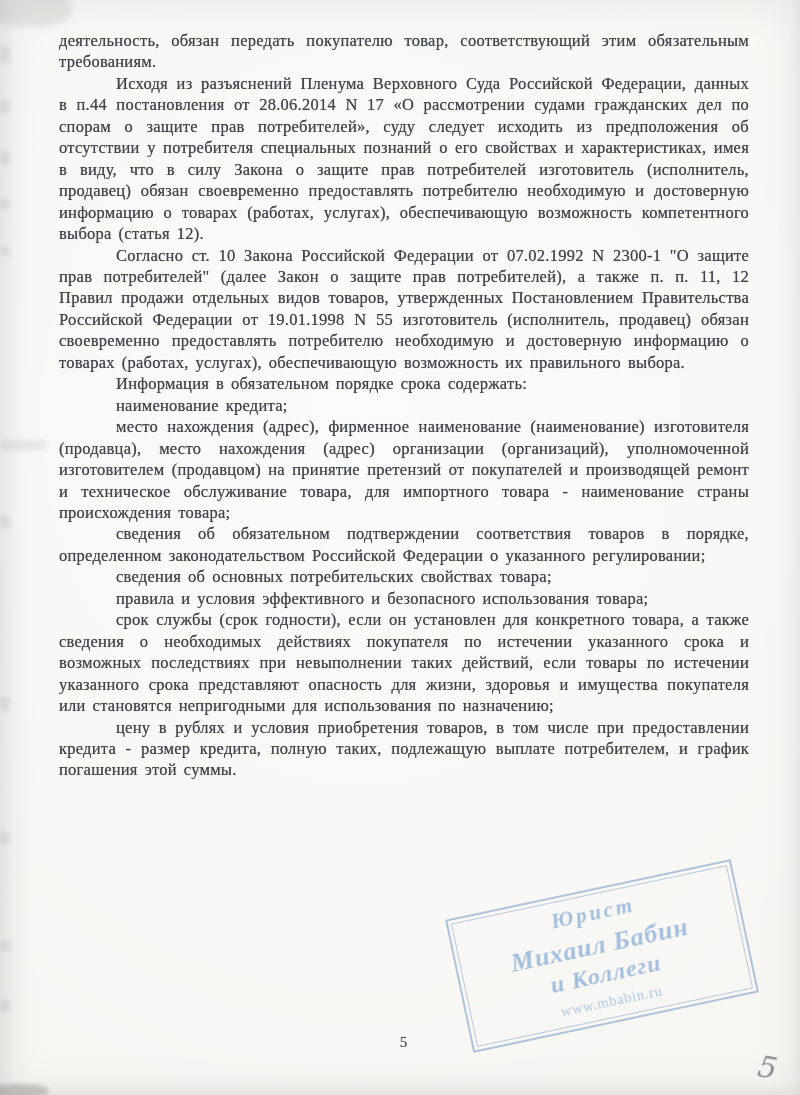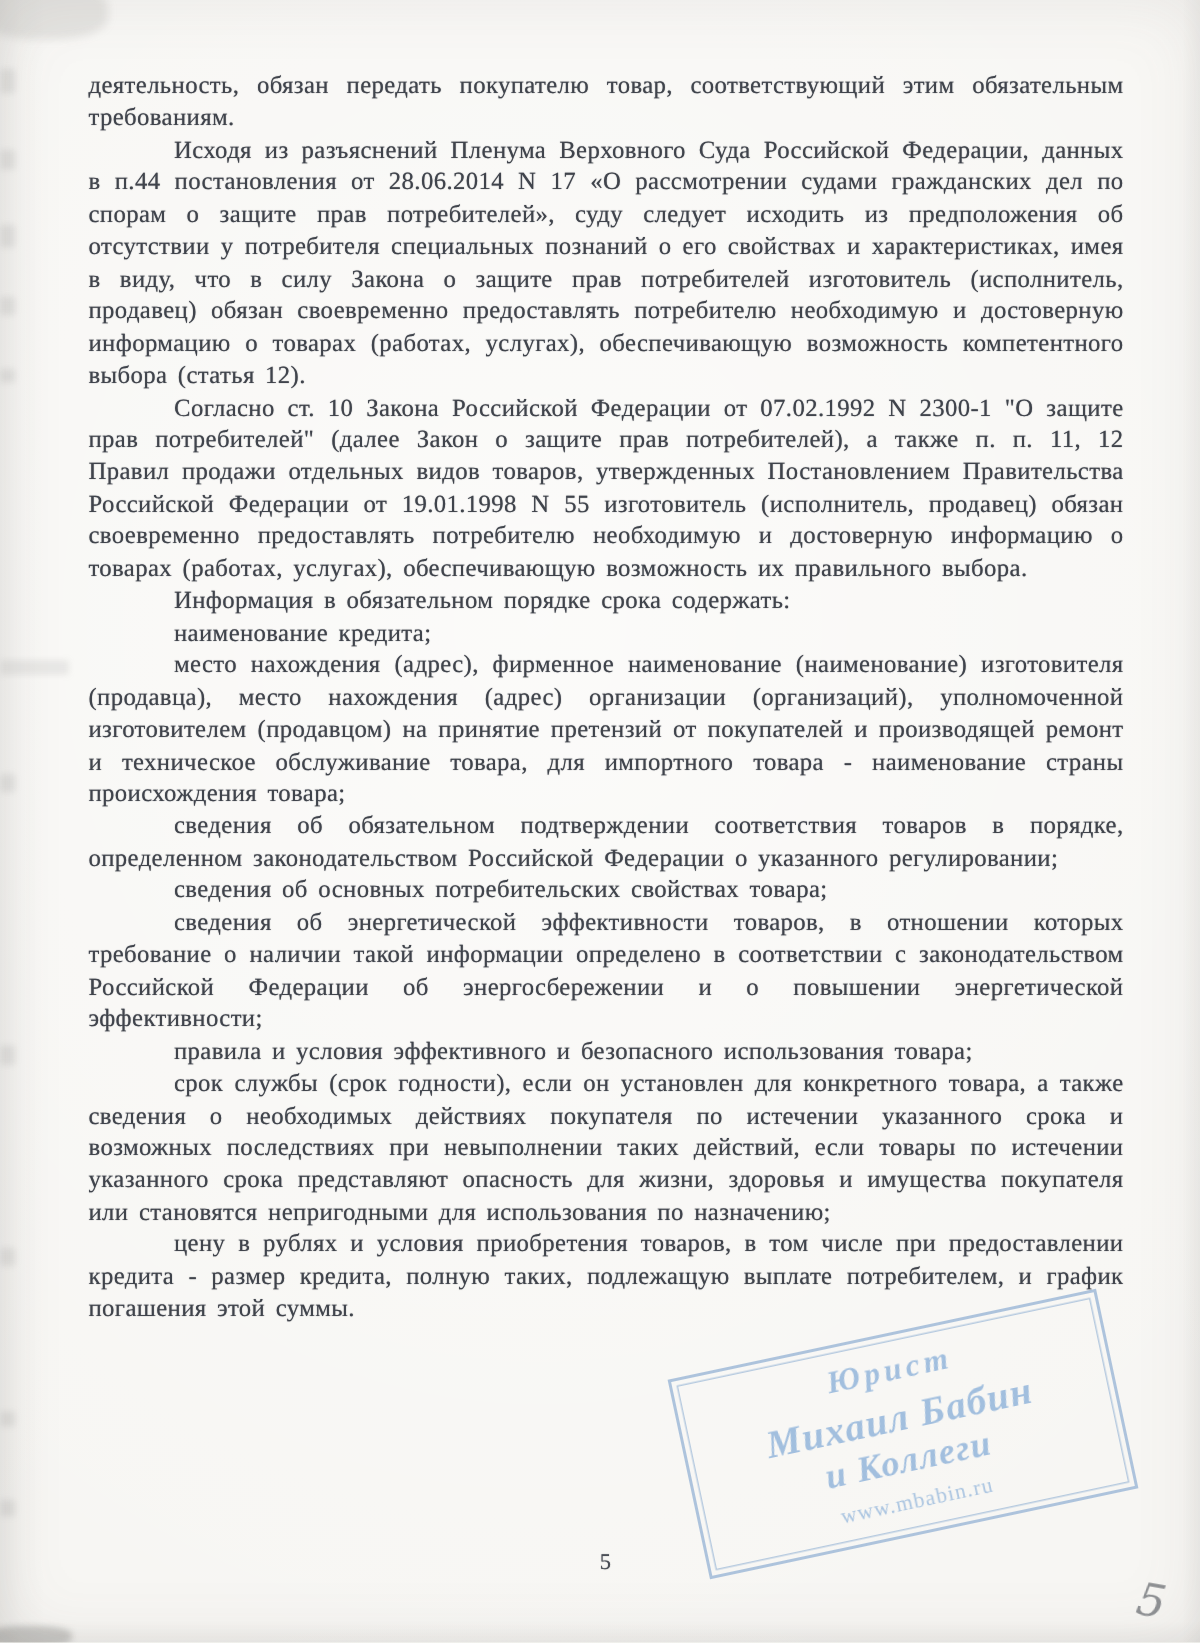--- a/index.html
+++ b/index.html
@@ -18,21 +18,21 @@
       #f7f6f3;
     box-shadow: inset 0 0 46px rgba(95,92,85,0.10);
   }
   
   .blotch { position:absolute; pointer-events:none; filter:blur(3px); background:rgba(125,124,120,0.16); border-radius:40%; }
   .blotch.tl { left:-12px; top:-10px; width:84px; height:36px; }
   .blotch.bl { left:-8px; top:1084px; width:56px; height:14px; background:rgba(90,89,86,0.28); filter:blur(2px); }
   .bleed { position:absolute; left:0; width:10px; background:rgba(110,110,112,0.14); filter:blur(2px); border-radius:2px; }
   .bleed.wide { width:46px; height:10px; background:rgba(115,115,118,0.12); }
   .textblock {
-    position:absolute; left:59px; top:46px; width:690px; z-index:2;
+    position:absolute; left:59px; top:30px; width:690px; z-index:2;
     font-size:16.5px; line-height:21.45px; color:#40444c;
     text-align:justify; word-spacing:2.6px; letter-spacing:0.25px;
     text-shadow:0 0 0.7px rgba(64,68,76,0.75);
   }
   .textblock p { margin:0; text-indent:57px; }
   .textblock p.noindent { text-indent:0; }
   .pagenum {
     position:absolute; left:59px; top:1034px; width:690px; z-index:2;
     text-align:center; font-size:15px; color:#4a4e56; letter-spacing:1px;
     text-shadow:0 0 0.7px rgba(64,68,76,0.7);
@@ -92,21 +92,20 @@
 
   <main class="textblock">
     <p class="noindent">деятельность, обязан передать покупателю товар, соответствующий этим обязательным требованиям.</p>
     <p>Исходя из разъяснений Пленума Верховного Суда Российской Федерации, данных в п.44 постановления от 28.06.2014 N 17 «О рассмотрении судами гражданских дел по спорам о защите прав потребителей», суду следует исходить из предположения об отсутствии у потребителя специальных познаний о его свойствах и характеристиках, имея в виду, что в силу Закона о защите прав потребителей изготовитель (исполнитель, продавец) обязан своевременно предоставлять потребителю необходимую и достоверную информацию о товарах (работах, услугах), обеспечивающую возможность компетентного выбора (статья 12).</p>
     <p>Согласно ст. 10 Закона Российской Федерации от 07.02.1992 N 2300-1 "О защите прав потребителей" (далее Закон о защите прав потребителей), а также п. п. 11, 12 Правил продажи отдельных видов товаров, утвержденных Постановлением Правительства Российской Федерации от 19.01.1998 N 55 изготовитель (исполнитель, продавец) обязан своевременно предоставлять потребителю необходимую и достоверную информацию о товарах (работах, услугах), обеспечивающую возможность их правильного выбора.</p>
     <p>Информация в обязательном порядке срока содержать:</p>
     <p>наименование кредита;</p>
     <p>место нахождения (адрес), фирменное наименование (наименование) изготовителя (продавца), место нахождения (адрес) организации (организаций), уполномоченной изготовителем (продавцом) на принятие претензий от покупателей и производящей ремонт и техническое обслуживание товара, для импортного товара - наименование страны происхождения товара;</p>
     <p>сведения об обязательном подтверждении соответствия товаров в порядке, определенном законодательством Российской Федерации о указанного регулировании;</p>
     <p>сведения об основных потребительских свойствах товара;</p>
-    <p>сведения об энергетической эффективности товаров, в отношении которых требование о наличии такой информации определено в соответствии с законодательством Российской Федерации об энергосбережении и о повышении энергетической эффективности;</p>
     <p>правила и условия эффективного и безопасного использования товара;</p>
     <p>срок службы (срок годности), если он установлен для конкретного товара, а также сведения о необходимых действиях покупателя по истечении указанного срока и возможных последствиях при невыполнении таких действий, если товары по истечении указанного срока представляют опасность для жизни, здоровья и имущества покупателя или становятся непригодными для использования по назначению;</p>
     <p>цену в рублях и условия приобретения товаров, в том числе при предоставлении кредита - размер кредита, полную таких, подлежащую выплате потребителем, и график погашения этой суммы.</p>
   </main>
 
   <div class="pagenum">5</div>
   <div class="handwritten">5</div>
 
 </div>
 

